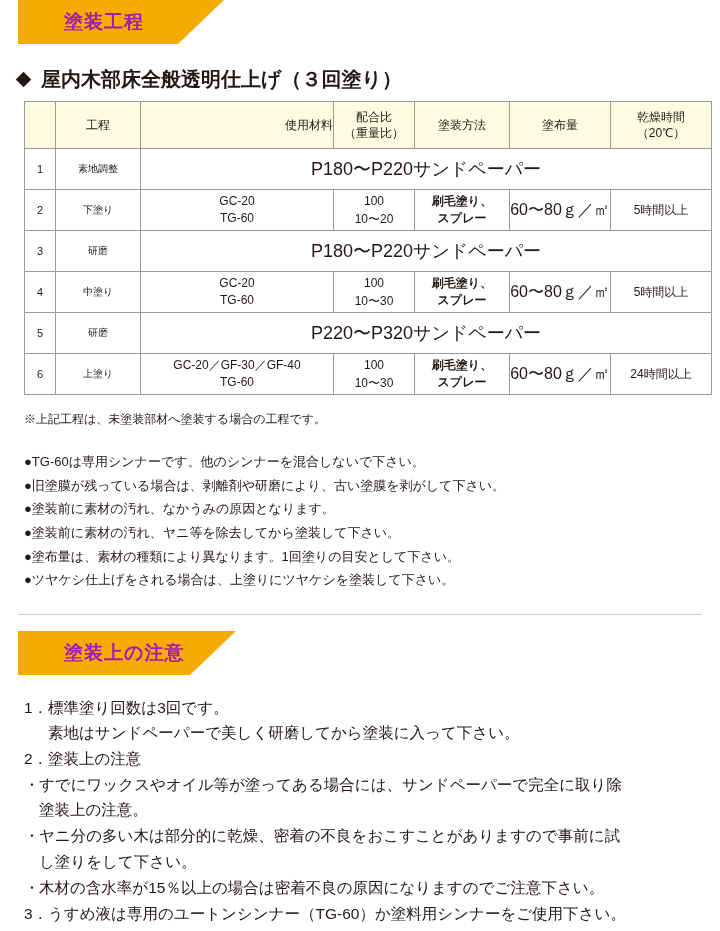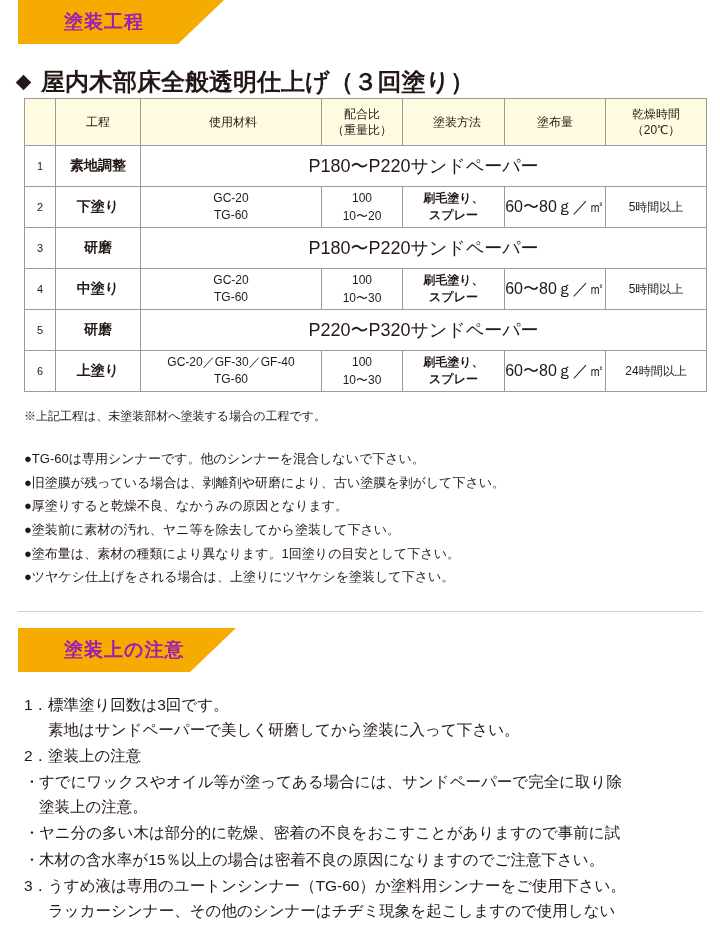--- a/index.html
+++ b/index.html
@@ -47,22 +47,22 @@
     font-size: 19px;
     font-weight: bold;
     letter-spacing: 1px;
     color: #a21caf;
     z-index: 2;
     margin-left: 32px;
   }
 
   
   .heading {
-    margin: 22px 0 0 18px;
-    font-size: 24px;
+    margin: 22px 0 8px 18px;
+    font-size: 20px;
     font-weight: bold;
     display: flex;
     align-items: center;
   }
   .diamond {
     display: inline-block;
     width: 11px;
     height: 11px;
     background: #231815;
     transform: rotate(45deg);
@@ -92,21 +92,21 @@
     height: 46px;
     font-weight: normal;
     line-height: 1.35;
     font-size: 12px;
   }
   table.proc tbody td {
     height: 40px;
   }
   tr.tall td { height: 52px; }
   .c-no { width: 30px; font-size: 11px; }
-  .c-proc { width: 84px; font-size: 14px; font-weight: bold; }
+  .c-proc { width: 84px; font-size: 10px; }
   .c-mat { width: 176px; text-align: left; padding-left: 10px; font-size: 12px; line-height: 1.45; }
   .c-ratio { width: 80px; font-size: 12px; line-height: 1.5; }
   .c-method { width: 94px; text-align: left; padding-left: 8px; font-size: 12px; line-height: 1.45; font-weight: bold; }
   .c-amount { width: 100px; font-size: 16px; }
   .c-dry { width: 100px; font-size: 12px; }
   .span-mat { text-align: left; padding-left: 10px; font-size: 18px; }
 
   
   .note-small {
     margin: 16px 0 0 24px;
@@ -162,26 +162,26 @@
   <span class="diamond"></span>
   <span>屋内木部床全般透明仕上げ（３回塗り）</span>
 </div>
 
 <div class="table-wrap">
   <table class="proc">
     <thead>
       <tr>
         <th class="c-no"></th>
         <th class="c-proc">工程</th>
-        <th class="c-mat" style="text-align:center;padding-left:4px">使用材料</th>
+        <th class="c-mat" style="text-align:right;padding-left:16px">使用材料</th>
         <th class="c-ratio">
           <span>配合比</span><br>
           <span>（重量比）</span>
         </th>
-        <th class="c-method" style="text-align:center;padding-left:7px">塗装方法</th>
+        <th class="c-method" style="text-align:center;padding-left:0">塗装方法</th>
         <th class="c-amount">塗布量</th>
         <th class="c-dry">
           <span>乾燥時間</span><br>
           <span>（20℃）</span>
         </th>
       </tr>
     </thead>
     <tbody>
 
       <tr>
@@ -260,21 +260,21 @@
       </tr>
     </tbody>
   </table>
 </div>
 
 <div class="note-small">※上記工程は、未塗装部材へ塗装する場合の工程です。</div>
 
 <div class="bullets">
   <div>●TG-60は専用シンナーです。他のシンナーを混合しないで下さい。</div>
   <div>●旧塗膜が残っている場合は、剥離剤や研磨により、古い塗膜を剥がして下さい。</div>
-  <div>●厚塗りすると乾燥不良、なかうみの原因となります。</div>
+  <div>●塗装前に素材の汚れ、なかうみの原因となります。</div>
   <div>●塗装前に素材の汚れ、ヤニ等を除去してから塗装して下さい。</div>
   <div>●塗布量は、素材の種類により異なります。1回塗りの目安として下さい。</div>
   <div>●ツヤケシ仕上げをされる場合は、上塗りにツヤケシを塗装して下さい。</div>
 </div>
 
 <div class="divider"></div>
 
 <div class="banner" style="margin-top:16px;">
   <div class="banner-bg" style="width:172px;"></div>
   <div class="banner-tail" style="left:172px;"></div>
@@ -303,20 +303,21 @@
     <div class="body">
       <div>すでにワックスやオイル等が塗ってある場合には、サンドペーパーで完全に取り除</div>
       <div>塗装上の注意。</div>
     </div>
   </div>
 
   <div class="item">
     <div class="marker dot">・</div>
     <div class="body">
       <div>ヤニ分の多い木は部分的に乾燥、密着の不良をおこすことがありますので事前に試</div>
+      <div>し塗りをして下さい。</div>
     </div>
   </div>
 
   <div class="item">
     <div class="marker dot">・</div>
     <div class="body">
       <div>木材の含水率が15％以上の場合は密着不良の原因になりますのでご注意下さい。</div>
     </div>
   </div>
 

